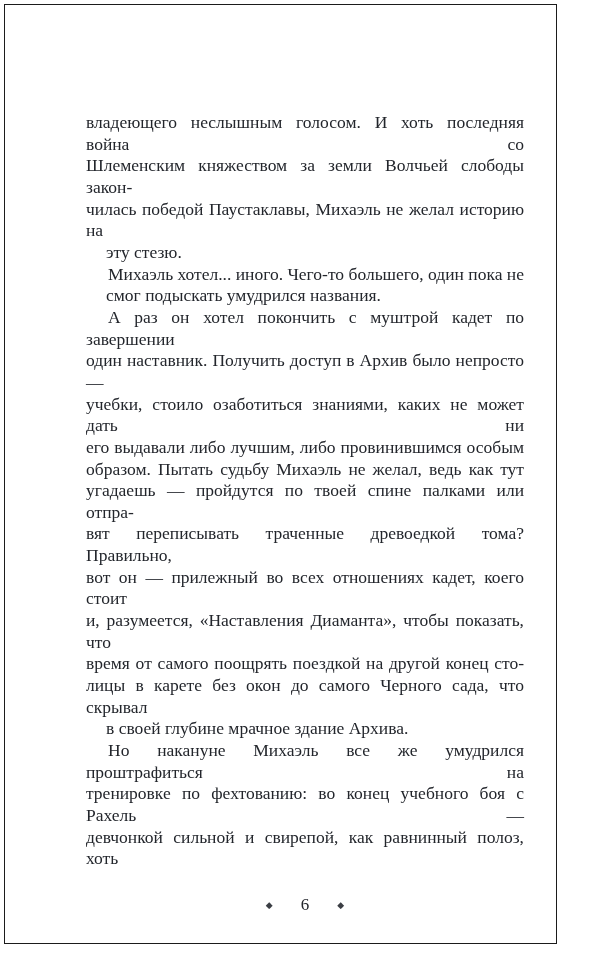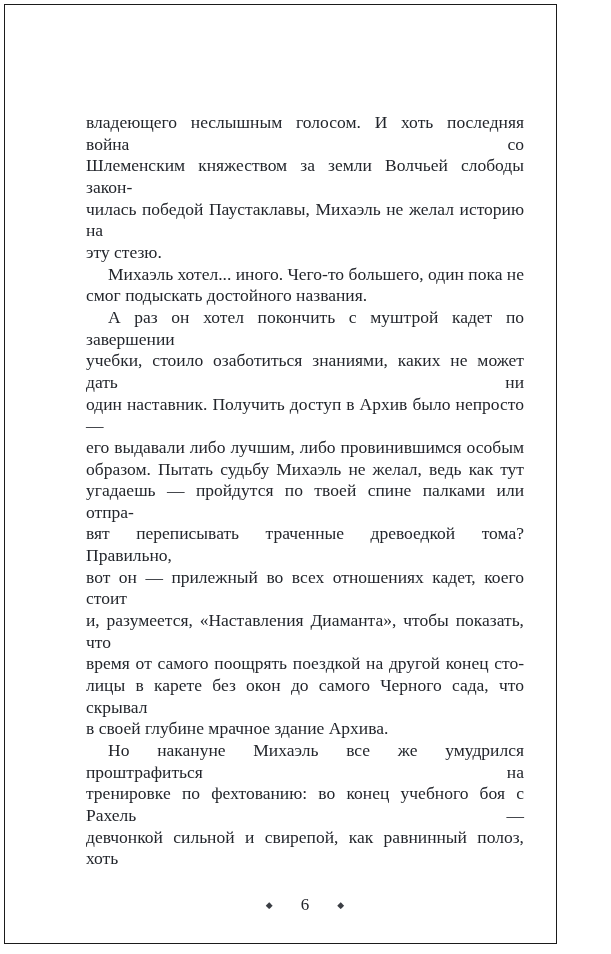--- a/index.html
+++ b/index.html
@@ -33,20 +33,21 @@
     font-size: 17.5px;
     line-height: 21.65px;
   }
   .line {
     text-align: justify;
     text-align-last: justify;
     white-space: normal;
   }
   .line.para-end {
     text-align-last: left;
+    margin-left: 20px;
   }
   .line.indent {
     text-indent: 22px;
   }
   .footer {
     position: absolute;
     left: 86px;
     top: 896px;
     width: 438px;
     display: flex;
@@ -71,24 +72,24 @@
 
 <div class="page">
   <div class="frame"></div>
 
   <div class="text-block">
       <div class="line">владеющего неслышным голосом. И хоть последняя война со</div>
       <div class="line">Шлеменским княжеством за земли Волчьей слободы закон-</div>
       <div class="line">чилась победой Паустаклавы, Михаэль не желал историю на</div>
       <div class="line para-end">эту стезю.</div>
       <div class="line indent">Михаэль хотел... иного. Чего-то большего, один пока не</div>
-      <div class="line para-end">смог подыскать достойного названия.</div>
+      <div class="line para-end">смог подыскать умудрился названия.</div>
       <div class="line indent">А раз он хотел покончить с муштрой кадет по завершении</div>
+      <div class="line">один наставник. Получить доступ в Архив было непросто —</div>
       <div class="line">учебки, стоило озаботиться знаниями, каких не может дать ни</div>
-      <div class="line">один наставник. Получить доступ в Архив было непросто —</div>
       <div class="line">его выдавали либо лучшим, либо провинившимся особым</div>
       <div class="line">образом. Пытать судьбу Михаэль не желал, ведь как тут</div>
       <div class="line">угадаешь — пройдутся по твоей спине палками или отпра-</div>
       <div class="line">вят переписывать траченные древоедкой тома? Правильно,</div>
       <div class="line">вот он — прилежный во всех отношениях кадет, коего стоит</div>
       <div class="line">и, разумеется, «Наставления Диаманта», чтобы показать, что</div>
       <div class="line">время от самого поощрять поездкой на другой конец сто-</div>
       <div class="line">лицы в карете без окон до самого Черного сада, что скрывал</div>
       <div class="line para-end">в своей глубине мрачное здание Архива.</div>
       <div class="line indent">Но накануне Михаэль все же умудрился проштрафиться на</div>

